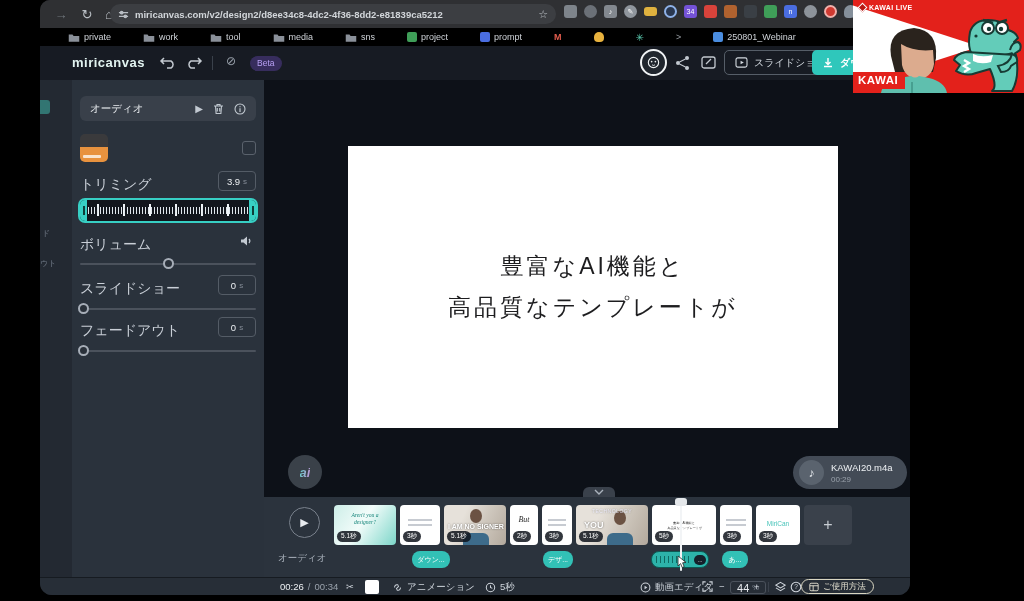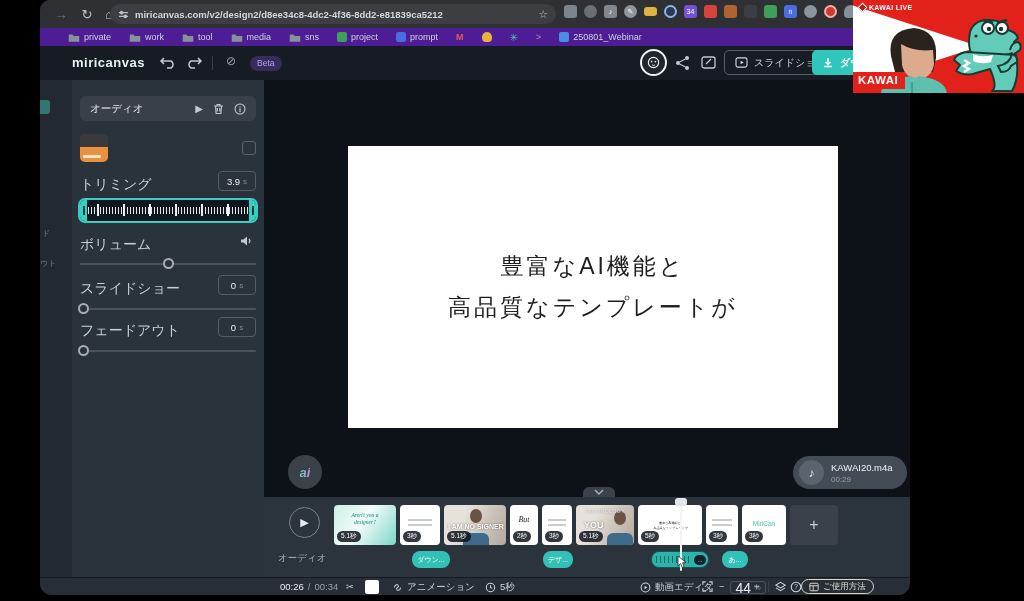--- a/index.html
+++ b/index.html
@@ -33,22 +33,22 @@
   .e8{background:#d8433b}
   .e9{background:#b0622f}
   .e10{background:#3a3f45}
   .e11{background:#3f9e58}
   .e12{background:#4a6de0}
   .e13{background:#8d939a;border-radius:50%}
   .e14{background:#d03a31;border-radius:50%;border:2px solid #f0b0ab}
   .e15{background:#85909b;border-radius:50% 50% 50% 4px}
 
   
-  .chrome2 { position:absolute; left:0; top:28px; width:100%; height:18px; background:#4c1d95;
-             display:flex; align-items:center; gap:18px; padding-left:28px; }
+  .chrome2 { position:absolute; left:0; top:28px; width:100%; height:18px; background:#000000;
+             display:flex; align-items:center; gap:32px; padding-left:28px; }
   .bm { display:flex; align-items:center; gap:4px; font-size:9px; color:#cfd3d8; flex:none; }
   .bmico { width:12px; height:9px; display:block; }
   .sq { width:10px; height:10px; border-radius:2px; display:inline-block; }
   .gm { color:#e45d4e; font-weight:bold; font-size:9px; }
   .chev { color:#9aa0a6; font-size:9px; }
 
   
   .appbar { position:absolute; left:0; top:46px; width:100%; height:34px; background:#171b23; }
   .logo { position:absolute; left:32px; top:9px; font-size:13px; font-weight:bold;
           letter-spacing:.5px; color:#e2f3f0; }
@@ -175,21 +175,21 @@
 
   
   .bottombar { position:absolute; left:0; top:577px; width:100%; height:18px; background:#272e37;
                border-top:1px solid #161b21; font-size:9.5px; color:#cfd5dc; }
   .bb { position:absolute; top:3px; display:flex; align-items:center; gap:4px; }
   .timewhite { color:#eef1f4; }
   .timegrey { color:#9aa2ac; }
   .swatch { position:absolute; left:325px; top:2px; width:14px; height:14px; background:#fff; border-radius:2px; }
   .zoombox { width:36px; height:13px; border:1px solid #4b525c; border-radius:3px;
              display:flex; align-items:center; justify-content:center; gap:3px; }
-  .zoomnum { font-size:14px; color:#e8ebef; } .zoomunit { font-size:7.5px; color:#848c97; }
+  .zoomnum { font-size:11px; color:#e8ebef; } .zoomunit { font-size:7.5px; color:#848c97; }
   .bbdiv { position:absolute; left:728px; top:4px; width:1px; height:10px; background:#3a414b; }
   .helpbtn { position:absolute; left:761px; top:1px; height:15px; border:1px solid #d9d6c2; border-radius:8px;
              display:flex; align-items:center; gap:4px; padding:0 7px; font-size:8.5px; color:#e6e3d2; }
 
   
   .webcam { position:absolute; left:853px; top:0; width:171px; height:93px; background:#e3211b;
             overflow:hidden; z-index:50; }
   .wedge { position:absolute; left:0; top:0; width:100%; height:100%;
            clip-path:polygon(0 6%, 74% 50%, 0 94%); background:#fff; }
   .livebadge { position:absolute; left:6px; top:4px; display:flex; align-items:center; gap:3px; }
@@ -453,21 +453,21 @@
               <span class="badge">5.1秒</span>
             </div>
             <div class="thumb" style="width:28px">
               <span class="capbut">But</span>
               <span class="badge">2秒</span>
             </div>
             <div class="thumb" style="width:30px">
               <div class="microlines"></div>
               <span class="badge">3秒</span>
             </div>
-            <div class="thumb t-photo" style="width:58px">
+            <div class="thumb t-photo" style="width:72px">
               <div class="head" style="left:38px;top:6px"></div>
               <div class="shirt" style="left:31px"></div>
               <span class="captop">TECHNOLOGY</span>
               <span class="capwhite" style="left:8px;top:15px;font-size:9px">YOU</span>
               <span class="badge">5.1秒</span>
             </div>
             <div class="thumb" style="width:64px">
               <span class="minislide">
                 <span>豊富なAI機能と</span><br>
                 <span>高品質なテンプレートが</span>

